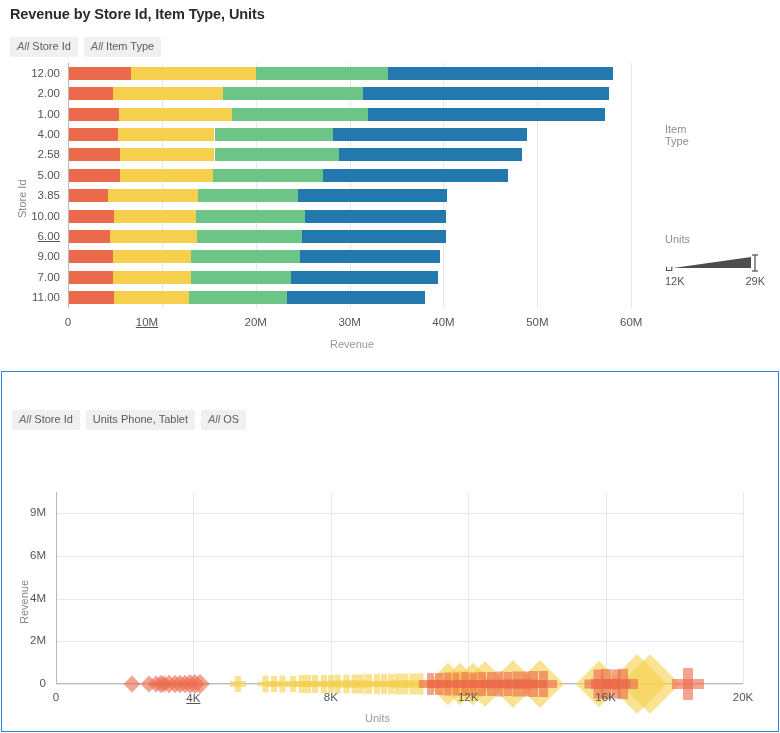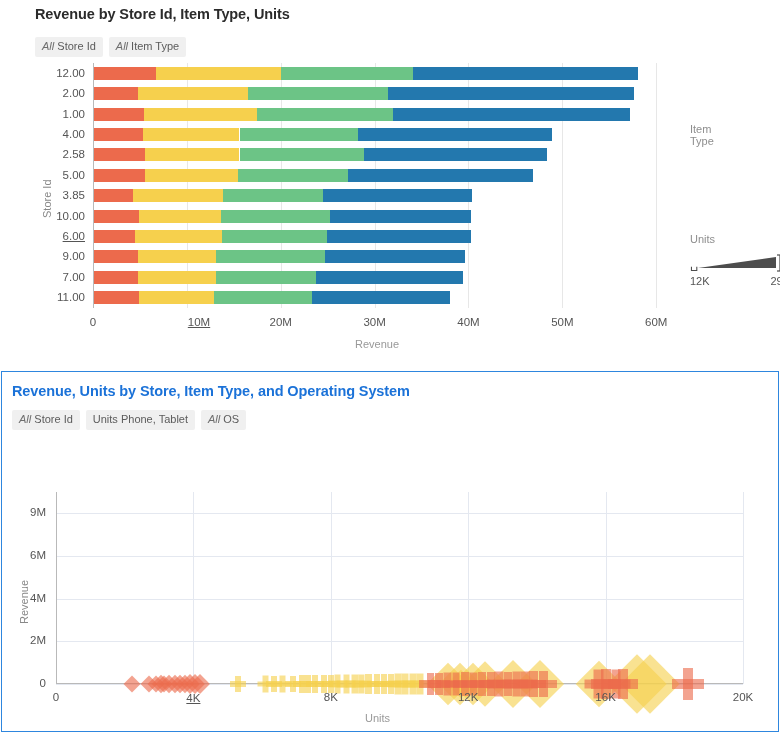--- a/index.html
+++ b/index.html
@@ -8,21 +8,20 @@
     background: #ffffff;
     font-family: "Liberation Sans", sans-serif;
     -webkit-font-smoothing: antialiased;
   }
   .panel { position: relative; box-sizing: border-box; }
 
   
   #panel-bar {
     position: absolute; left: 0; top: 0; width: 616px; height: 362px;
     background: #fff;
-    margin-left: 25px;
   }
   .panel-title {
     font-size: 14.5px; font-weight: bold; color: #2b2b2b;
     position: absolute; left: 10px; top: 6px; letter-spacing: -0.1px;
   }
   #panel-scatter .panel-title { color: #1b72d8; }
 
   .chips { position: absolute; display: flex; gap: 6px; }
   .chip {
     background: #f0f0f0; color: #5b5b5b; font-size: 11px;
@@ -194,21 +193,21 @@
       <div class="ylab" style="left: 0px; width: 60px; top: 168.792px;">5.00</div>
       <div class="ylab" style="left: 0px; width: 60px; top: 189.208px;">3.85</div>
       <div class="ylab" style="left: 0px; width: 60px; top: 209.625px;">10.00</div>
       <div class="ylab" style="left: 0px; width: 60px; top: 230.042px; text-decoration: underline;">6.00</div>
       <div class="ylab" style="left: 0px; width: 60px; top: 250.458px;">9.00</div>
       <div class="ylab" style="left: 0px; width: 60px; top: 270.875px;">7.00</div>
       <div class="ylab" style="left: 0px; width: 60px; top: 291.292px;">11.00</div>
     </div>
   <div id="bar-xlabels">
       <div class="xlab" style="left: 38px; top: 316px;">0</div>
-      <div class="xlab" style="left: 144px; top: 316px; text-decoration: underline;">10M</div>
+      <div class="xlab" style="left: 117px; top: 316px; text-decoration: underline;">10M</div>
       <div class="xlab" style="left: 225.742px; top: 316px;">20M</div>
       <div class="xlab" style="left: 319.613px; top: 316px;">30M</div>
       <div class="xlab" style="left: 413.484px; top: 316px;">40M</div>
       <div class="xlab" style="left: 507.355px; top: 316px;">50M</div>
       <div class="xlab" style="left: 601.226px; top: 316px;">60M</div>
     </div>
 
   <div class="axis-title" style="left:330px; top:338px;">Revenue</div>
   <div class="axis-title-v" style="left:16px; top:218px;">Store Id</div>
 
@@ -231,21 +230,20 @@
     </div>
     <div class="size-ticks" style="width:100px; margin-top:3px;">
       <span>12K</span>
       <span>29K</span>
     </div>
   </div>
 </div>
 
 <div class="panel" id="panel-scatter">
 
-  <div class="panel-title" style="left:10px; top:11px;">Revenue, Units by Store, Item Type, and Operating System</div>
 
   <div class="chips" id="scatter-chips" style="left:10px; top:38px;">
       <div class="chip"><span class="it">All</span><span> Store Id</span></div>
       <div class="chip"><span>Units Phone, Tablet</span></div>
       <div class="chip"><span class="it">All</span><span> OS</span></div>
     </div>
 
   <div id="scatter-plot">
       <div class="sc-hline" style="top: 192px;"></div>
       <div class="sc-hline" style="top: 149.333px;"></div>

